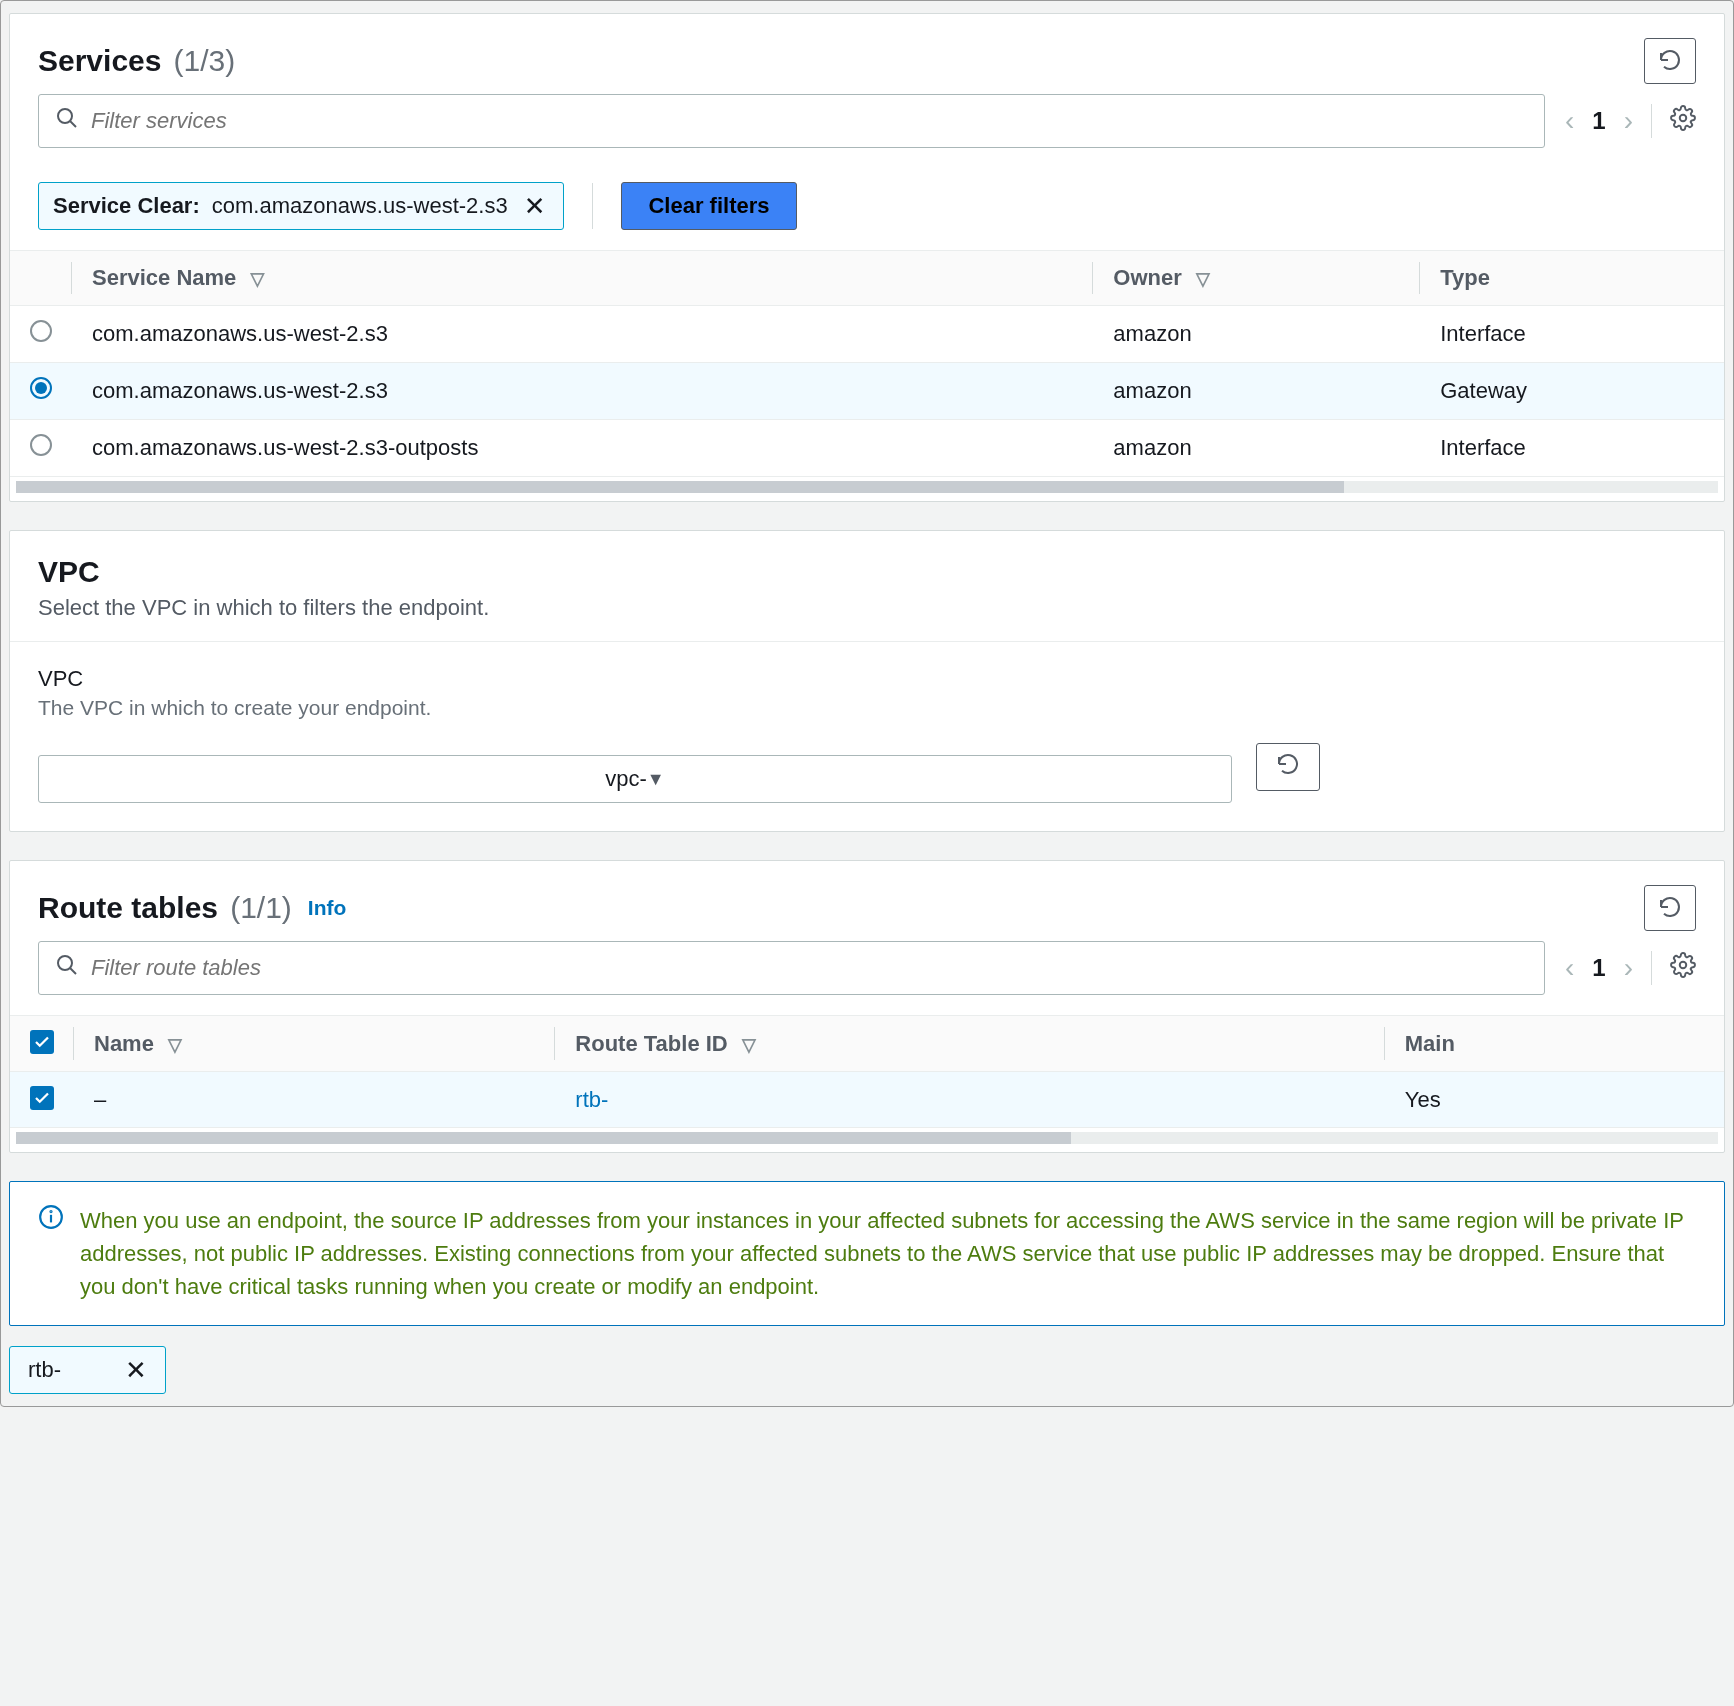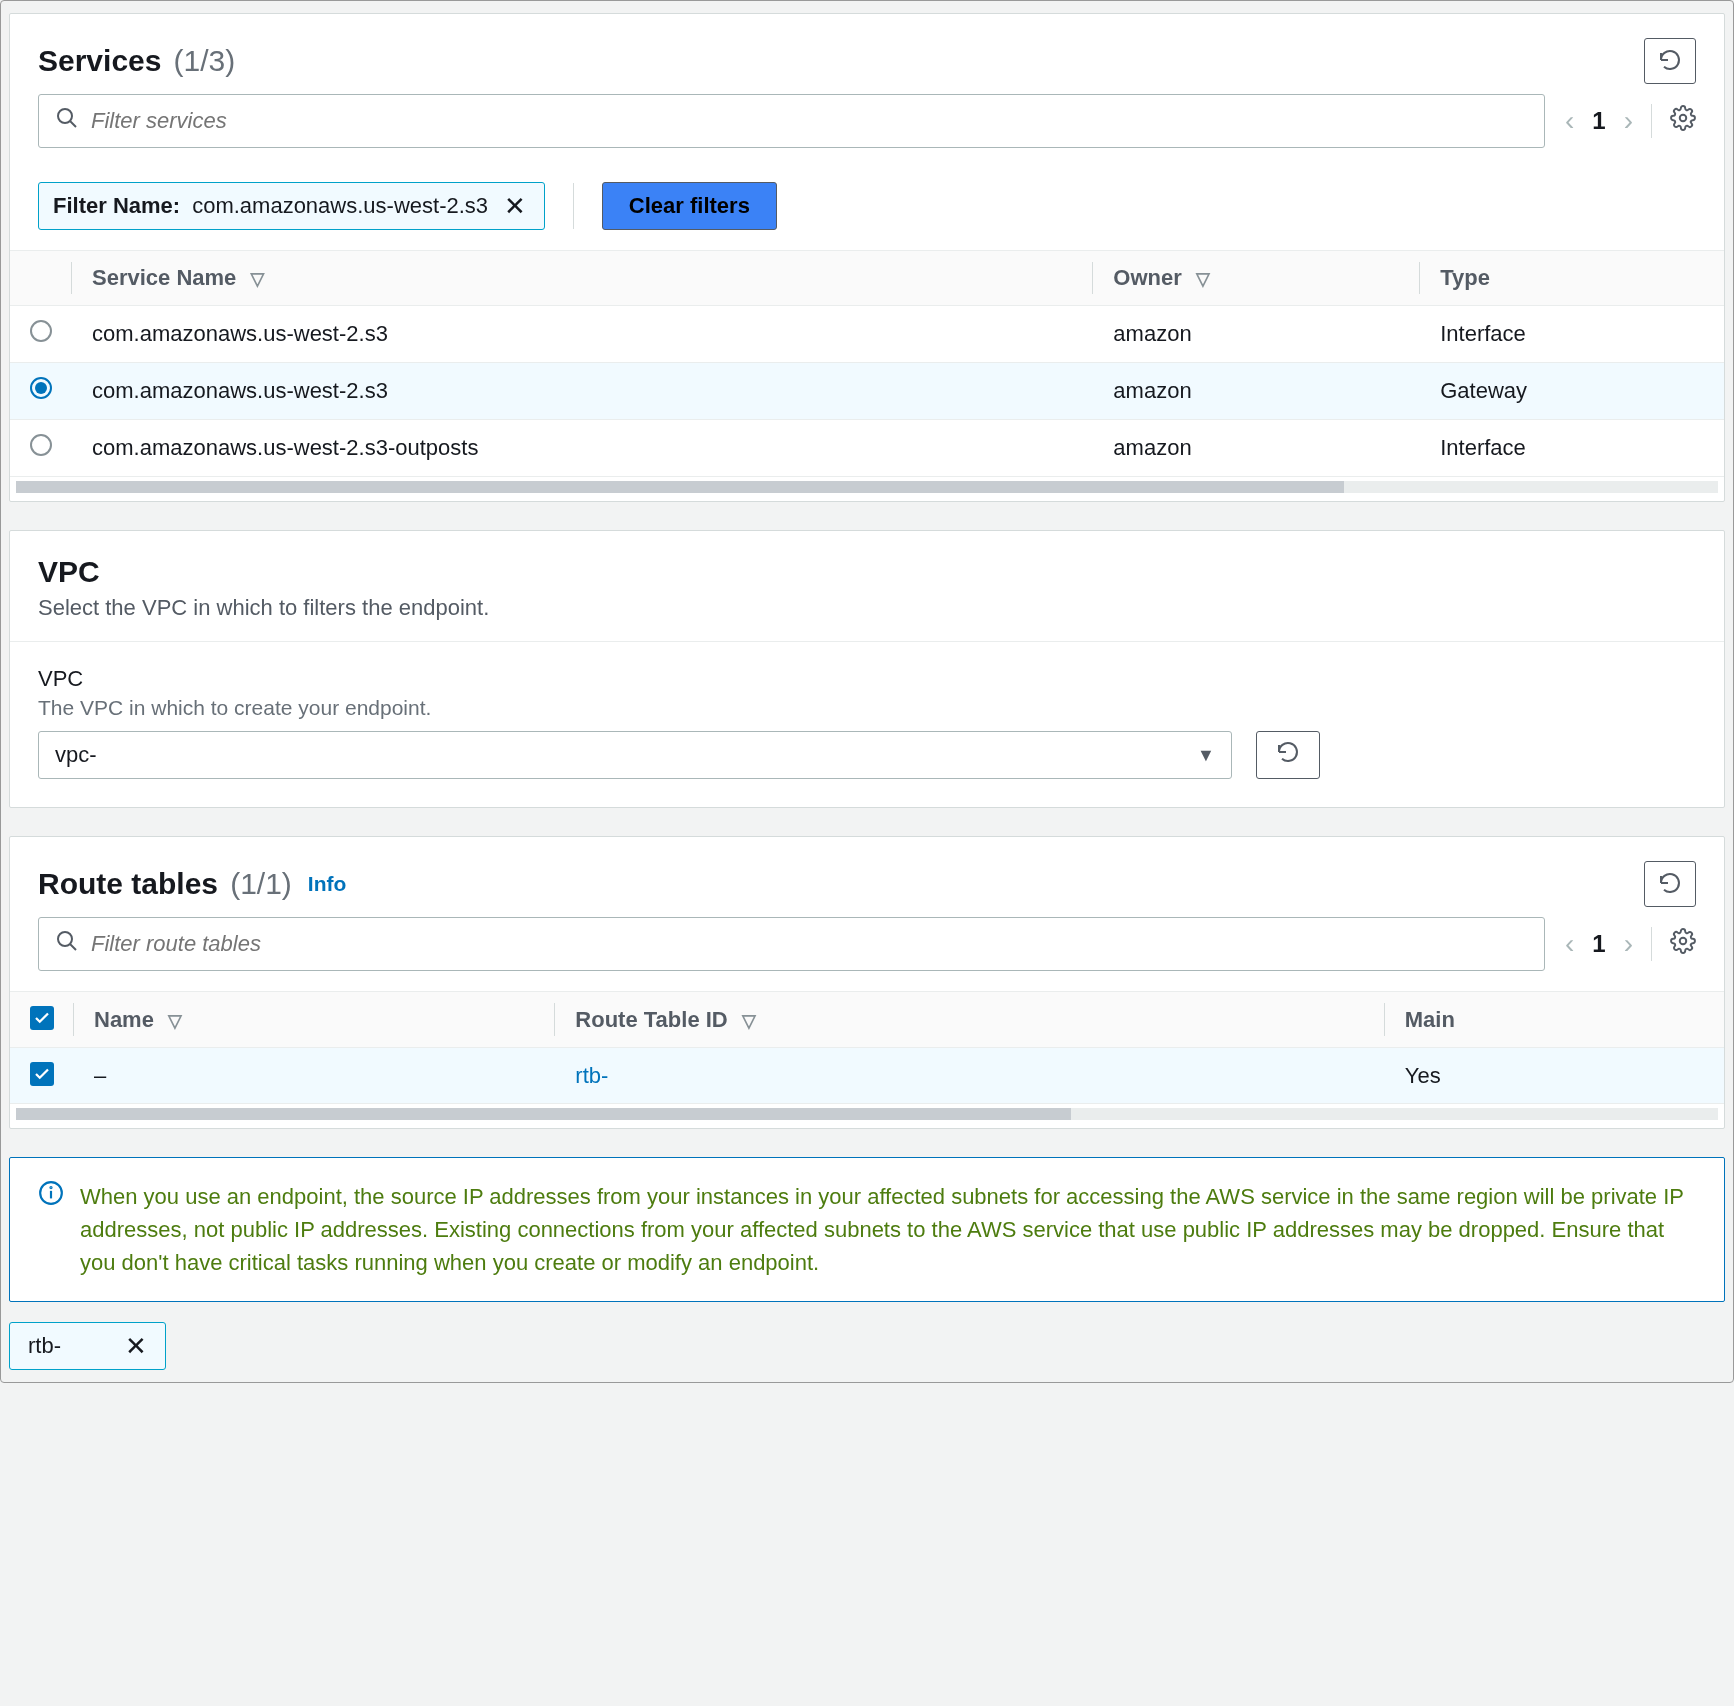--- a/index.html
+++ b/index.html
@@ -127,22 +127,22 @@
   }
 
   
   .panel-body { padding: 24px 28px 28px 28px; }
   .field-label { font-size: 22px; color: #16191f; margin-bottom: 4px; }
   .field-sub { font-size: 21px; color: #687078; margin-bottom: 11px; }
   .select-row { display: flex; align-items: center; gap: 24px; }
   .select {
     flex: 0 0 72%; height: 48px;
     border: 1px solid #aab7b8; border-radius: 3px;
-    display: flex; align-items: center; justify-content: space-between;
-    padding: 0 16px; background: #fff; cursor: pointer;
+    display: flex; align-items: center; justify-content: center;
+    padding: 0 16px; background: #fff; cursor: pointer; margin-top: 24px;
   }
   .select .caret { color: #545b64; font-size: 18px; }
   .refresh-sq {
     width: 64px; height: 48px;
     border: 1px solid #545b64; border-radius: 3px;
     background: #fff; display: flex; align-items: center; justify-content: center;
     cursor: pointer;
   }
 
   .alert {
@@ -206,21 +206,21 @@
           <svg viewBox="0 0 24 24">
               <circle cx="12" cy="12" r="3"></circle>
               <path d="M19.4 15a1.7 1.7 0 0 0 .34 1.87l.06.06a2 2 0 1 1-2.83 2.83l-.06-.06a1.7 1.7 0 0 0-1.87-.34 1.7 1.7 0 0 0-1 1.56V21a2 2 0 1 1-4 0v-.09a1.7 1.7 0 0 0-1-1.56 1.7 1.7 0 0 0-1.87.34l-.06.06a2 2 0 1 1-2.83-2.83l.06-.06a1.7 1.7 0 0 0 .34-1.87 1.7 1.7 0 0 0-1.56-1H3a2 2 0 1 1 0-4h.09a1.7 1.7 0 0 0 1.56-1 1.7 1.7 0 0 0-.34-1.87l-.06-.06a2 2 0 1 1 2.83-2.83l.06.06a1.7 1.7 0 0 0 1.87.34H9a1.7 1.7 0 0 0 1-1.56V3a2 2 0 1 1 4 0v.09a1.7 1.7 0 0 0 1 1.56 1.7 1.7 0 0 0 1.87-.34l.06-.06a2 2 0 1 1 2.83 2.83l-.06.06a1.7 1.7 0 0 0-.34 1.87V9a1.7 1.7 0 0 0 1.56 1H21a2 2 0 1 1 0 4h-.09a1.7 1.7 0 0 0-1.56 1z"></path>
             </svg>
         </span>
       </div>
     </div>
 
     <div class="filter-row">
       <div class="filter-chip">
-        <span class="key">Filter Name:</span>
+        <span class="key">Service Clear:</span>
         <span>com.amazonaws.us-west-2.s3</span>
         <span class="close-x">✕</span>
       </div>
       <span class="vdiv"></span>
       <button class="btn-outline">Clear filters</button>
     </div>
 
     <table class="data">
       <thead>
         <tr>

